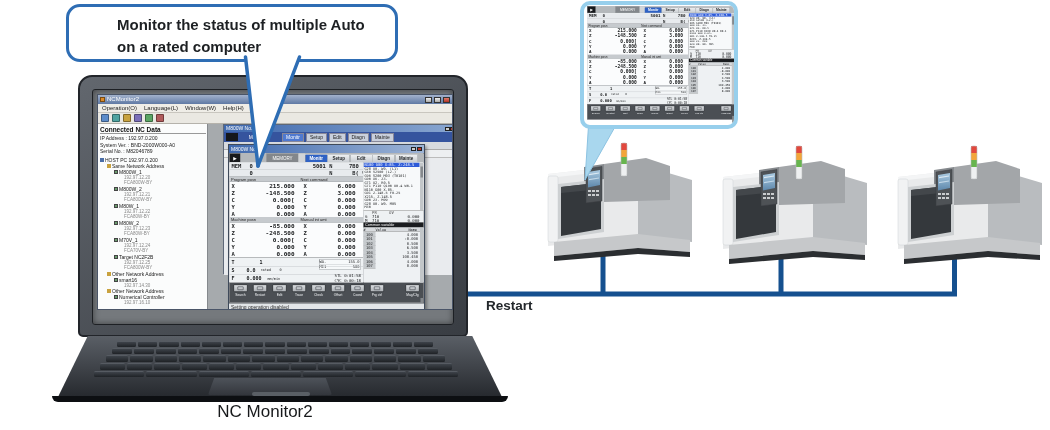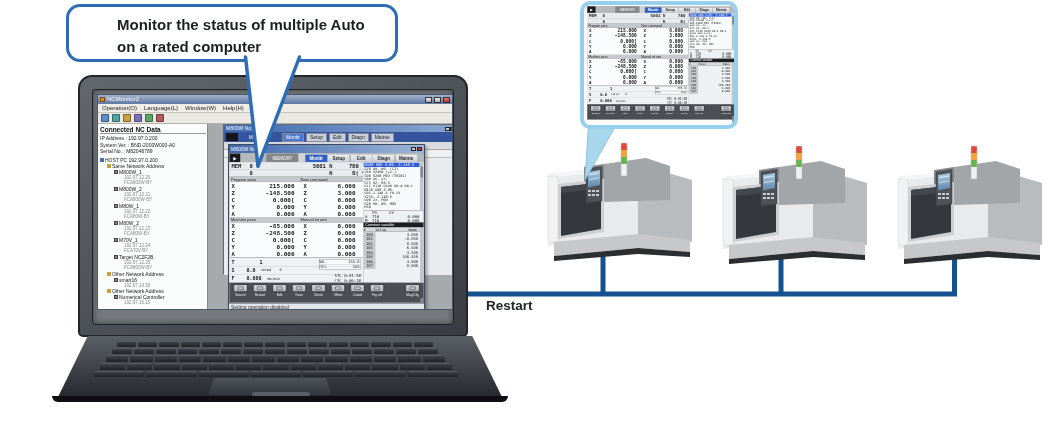--- a/index.html
+++ b/index.html
@@ -732,20 +732,21 @@
         <div class="key"></div>
         <div class="key"></div>
         <div class="key"></div>
         <div class="key"></div>
         <div class="key"></div>
       </div>
     </div>
   <div class="tpad"></div>
   <div class="latch"></div>
   <div class="deck-bottom"></div>
+  <div class="nc-label">NC Monitor2</div>
 
   <svg class="ptailsvg" width="1050" height="430">
     <path d="M589,118 L620,118 L585,180 Z" fill="#a9d7ee" stroke="#8cc3e2" stroke-width="1"></path>
   </svg>
 
   <div class="popup">
     <div class="cnc-scale-pop" id="cnc-slot-popup">
   <div class="cnc">
     <div class="cnc-tabs">
       <div class="ct-pwr">▶</div>

